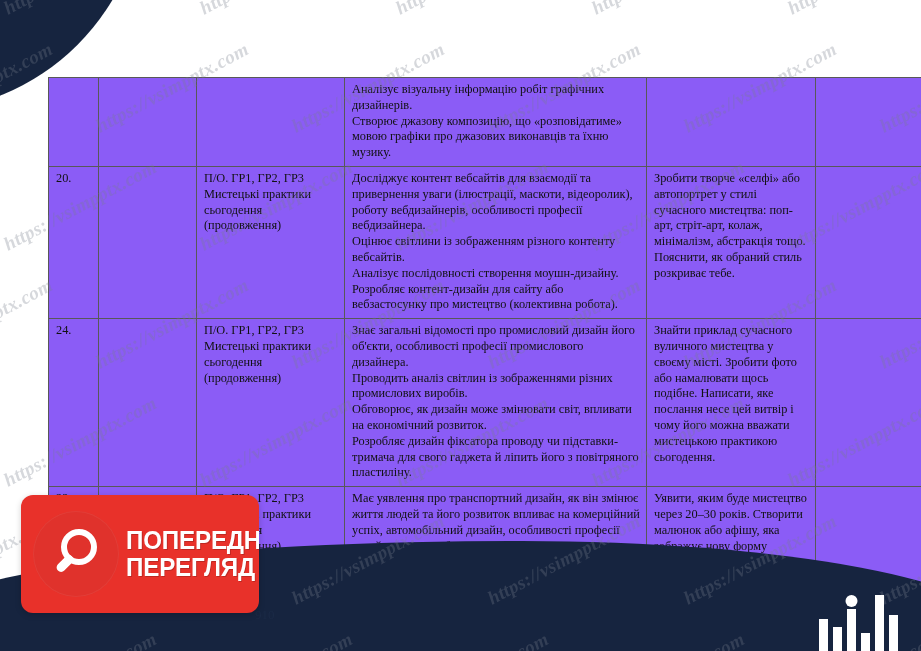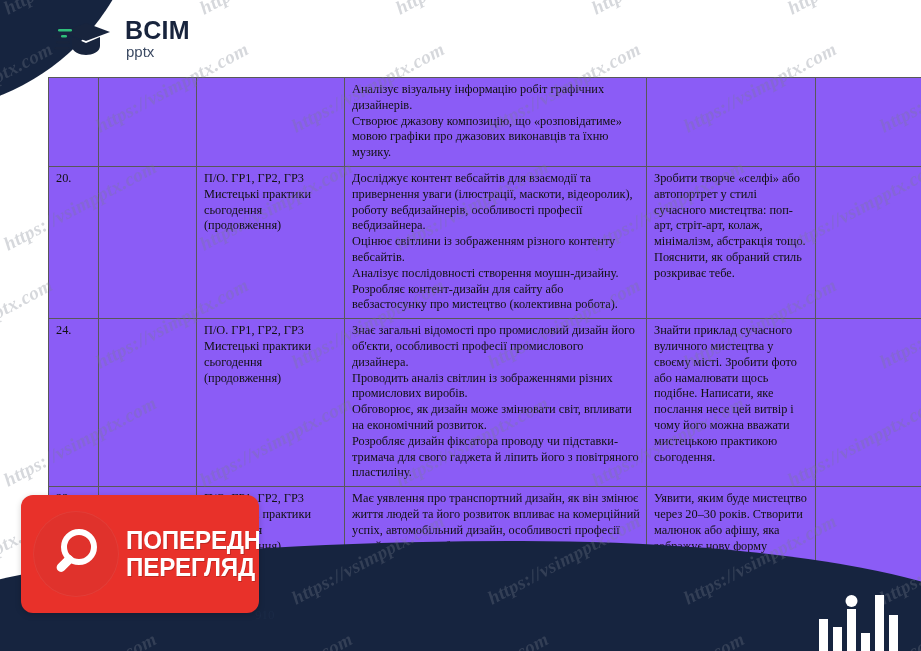--- a/index.html
+++ b/index.html
@@ -291,35 +291,20 @@
   <svg class="footer-bars" viewBox="0 0 92 62">
     <rect x="4" y="30" width="9" height="32" fill="#ffffff"></rect>
     <rect x="18" y="38" width="9" height="24" fill="#ffffff"></rect>
     <rect x="32" y="20" width="9" height="42" fill="#ffffff"></rect>
     <circle cx="36.5" cy="12" r="6" fill="#ffffff"></circle>
     <rect x="46" y="44" width="9" height="18" fill="#ffffff"></rect>
     <rect x="60" y="6" width="9" height="56" fill="#ffffff"></rect>
     <rect x="74" y="26" width="9" height="36" fill="#ffffff"></rect>
   </svg>
 
-  <div class="logo-wrap">
-    <svg class="logo-mark" viewBox="0 0 64 40">
-      <path d="M34 4 L58 13 L34 22 L10 13 Z" fill="#18243d"></path>
-      <path d="M20 18 L20 27 C20 33 28 36 34 36 C40 36 48 33 48 27 L48 18 L34 24 Z" fill="#18243d"></path>
-      <rect x="6" y="10" width="14" height="2.6" rx="1.3" fill="#2fbf7a"></rect>
-      <rect x="0" y="16" width="12" height="2.6" rx="1.3" fill="#18243d"></rect>
-      <rect x="9" y="16" width="6" height="2.6" rx="1.3" fill="#2fbf7a"></rect>
-      <rect x="4" y="22" width="14" height="2.6" rx="1.3" fill="#18243d"></rect>
-      <rect x="2" y="28" width="16" height="2.6" rx="1.3" fill="#18243d"></rect>
-    </svg>
-    <span class="logo-text">
-      <span class="logo-title">BCIM</span>
-      <span class="logo-sub">pptx</span>
-    </span>
-  </div>
 
   <div class="page-number">910</div>
 
   <div class="preview-badge">
     <div class="badge-circle">
       <svg width="62" height="62" viewBox="0 0 62 62">
         <circle cx="34" cy="24" r="15" fill="none" stroke="#ffffff" stroke-width="6"></circle>
         <rect x="10" y="36" width="20" height="9" rx="4.5" fill="#ffffff" transform="rotate(-45 20 40.5)"></rect>
       </svg>
     </div>

